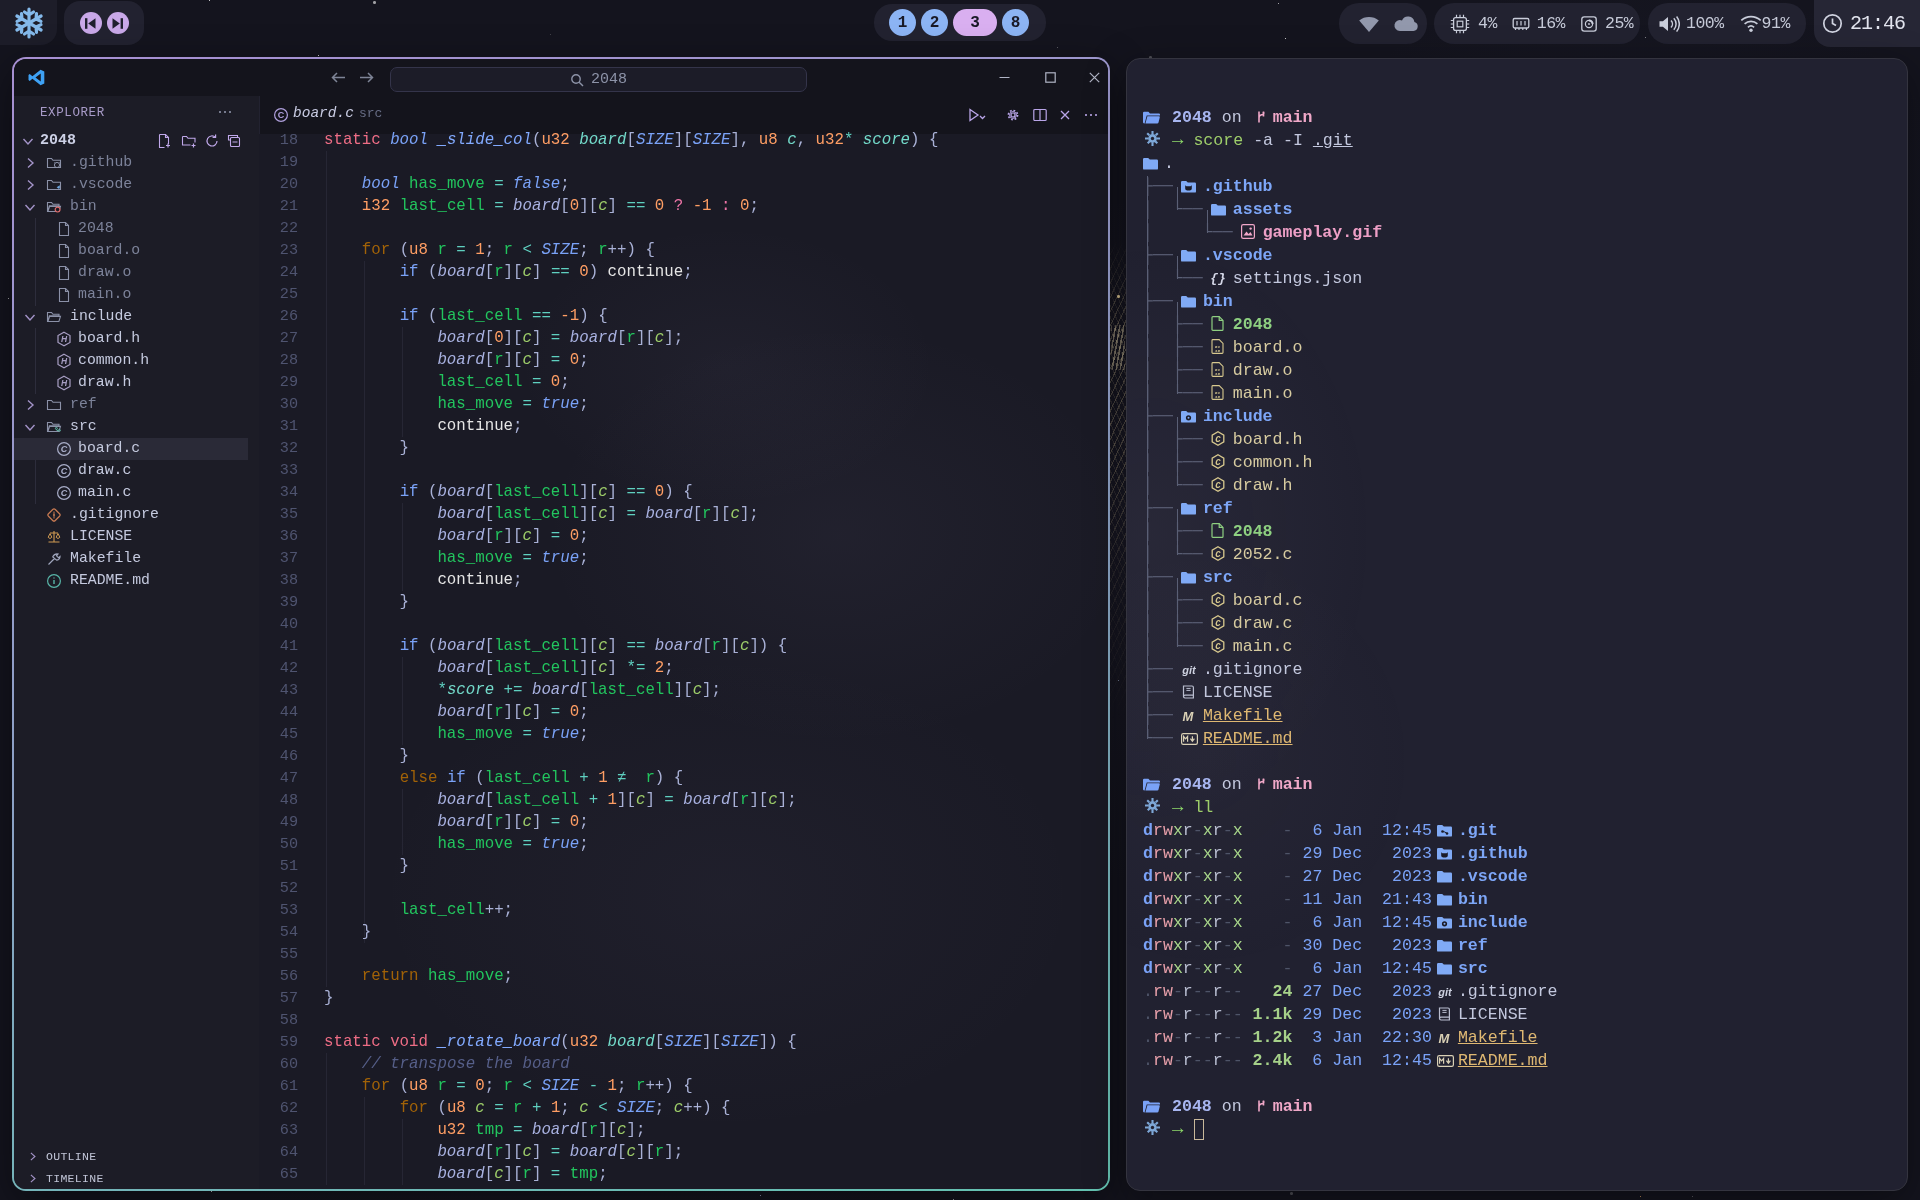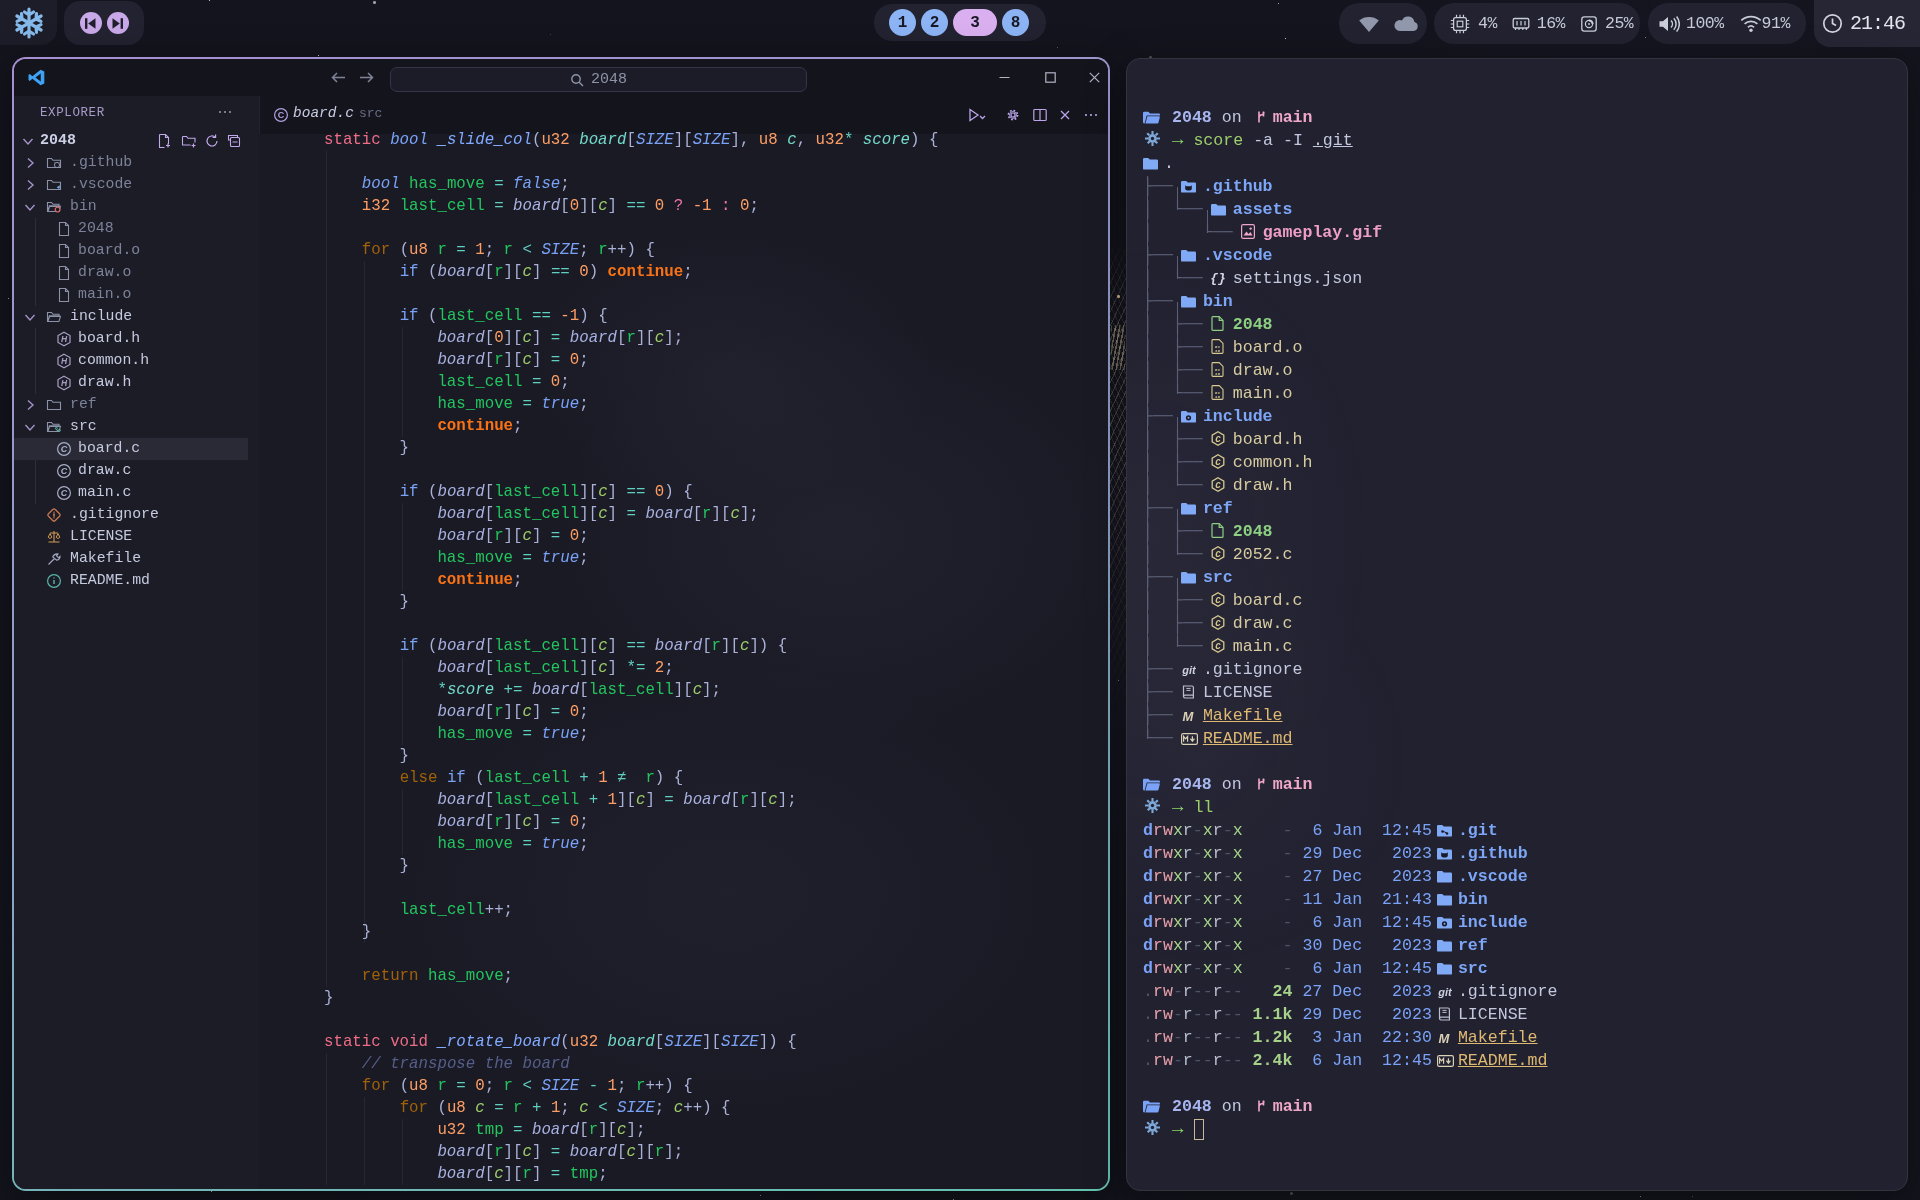--- a/index.html
+++ b/index.html
@@ -56,21 +56,21 @@
 .xbrow span{position:absolute;left:32px;top:4px}
 
 #tabbar .cico{position:absolute;left:13px;top:11px}
 #tabbar .tname{position:absolute;left:33px;top:9px;color:#c8cbe2;font-size:14.5px;font-style:italic}
 #tabbar .tdesc{position:absolute;left:99px;top:10px;color:#676d85;font-size:13px}
 .tbico{position:absolute;top:11px}
 
 #lnums{position:absolute;left:-6px;top:-5px;width:44px;text-align:right;color:#4f5470;font-size:15.2px;line-height:22px;white-space:pre}
 #codepre{position:absolute;left:64px;top:-5px;font-size:15.75px;line-height:22px;white-space:pre;color:#a9b1d6}
 .iguide{position:absolute;width:1px;background:#262634}
-.kp{color:#ee6d85}.kb{color:#7aa2f7}.kt{color:#a16207}.kc{color:#f97316;font-weight:bold}
+.kp{color:#ee6d85}.kb{color:#7aa2f7}.kt{color:#a16207}.kc{color:#e5e5e5;font-weight:normal}
 .ty{color:#ff9e64}.bi{color:#7aa2f7;font-style:italic}.fn{color:#82aaff;font-style:italic}
 .pr{color:#73daca;font-style:italic}.bd{color:#a8b1e0;font-style:italic}.cv{color:#9ece6a;font-style:italic}
 .vr{color:#22c55e}.op{color:#5fd0c0}.qm{color:#f075a8}.nu{color:#ff9e64}.pn{color:#a9b1d6}
 .cm{color:#565f89;font-style:italic}
 
 #term{position:absolute;left:1126px;top:58px;width:782px;height:1133px;background:#212130;border:1.5px solid #34343f;border-radius:14px;box-shadow:0 12px 40px rgba(0,0,0,.4)}
 #term .fx{position:absolute;inset:0;border-radius:14px;background:
  radial-gradient(320px 420px at 3% 42%, rgba(170,160,190,.055), transparent 70%),
  radial-gradient(300px 300px at 10% 62%, rgba(160,150,180,.04), transparent 70%)}
 #tpre{position:absolute;left:1143px;top:106px;font-size:16.6px;line-height:23px;white-space:pre;color:#c3c8de}
@@ -440,20 +440,34 @@
             <span class="xt xnorm" style="left:56px">Makefile</span>
           </div>
           <div class="xrow">
             <i class="xic" style="left:32px"><svg width="16" height="16" viewBox="0 0 16 16">
                 <circle cx="8" cy="8" r="6.4" fill="none" stroke="#58b5a8" stroke-width="1.2"></circle>
                 <path d="M8 7 v4 M8 4.6 v.8" stroke="#58b5a8" stroke-width="1.4"></path>
               </svg></i>
             <span class="xt xnorm" style="left:56px">README.md</span>
           </div>
     </div>
+    <div id="xbottom">
+      <div class="xbrow">
+            <svg width="13" height="13" viewBox="0 0 16 16">
+              <path d="M6 3.5 L11 8 L6 12.5" fill="none" stroke="#a393c8" stroke-width="1.4"></path>
+            </svg>
+            <span>OUTLINE</span>
+          </div>
+      <div class="xbrow">
+            <svg width="13" height="13" viewBox="0 0 16 16">
+              <path d="M6 3.5 L11 8 L6 12.5" fill="none" stroke="#a393c8" stroke-width="1.4"></path>
+            </svg>
+            <span>TIMELINE</span>
+          </div>
+    </div>
   </div>
   <div id="tabbar">
     <span class="cico"><svg width="16" height="16" viewBox="0 0 16 16">
             <circle cx="8" cy="8" r="6.4" fill="none" stroke="#b0a0dd" stroke-width="1.2"></circle>
             <text x="8" y="11.3" font-family="Liberation Sans" font-size="9" font-weight="bold" fill="#b0a0dd" text-anchor="middle">C</text>
           </svg></span>
     <span class="tname">board.c</span>
         <span class="tdesc">src</span>
     <span class="tbico" style="left:706px"><svg width="20" height="16" viewBox="0 0 20 16">
             <path d="M4 2.5 L12 8 L4 13.5 Z" fill="none" stroke="#b9a5e8" stroke-width="1.3"></path>
@@ -483,20 +497,68 @@
     <div class="fx"></div>
     <div class="iguide" style="left:66px;top:17px;height:836px"></div>
     <div class="iguide" style="left:66px;top:919px;height:132px"></div>
     <div class="iguide" style="left:104px;top:127px;height:682px"></div>
     <div class="iguide" style="left:104px;top:963px;height:88px"></div>
     <div class="iguide" style="left:142px;top:193px;height:110px"></div>
     <div class="iguide" style="left:142px;top:369px;height:88px"></div>
     <div class="iguide" style="left:142px;top:523px;height:88px"></div>
     <div class="iguide" style="left:142px;top:655px;height:66px"></div>
     <div class="iguide" style="left:142px;top:985px;height:66px"></div>
+    <div id="lnums">18
+19
+20
+21
+22
+23
+24
+25
+26
+27
+28
+29
+30
+31
+32
+33
+34
+35
+36
+37
+38
+39
+40
+41
+42
+43
+44
+45
+46
+47
+48
+49
+50
+51
+52
+53
+54
+55
+56
+57
+58
+59
+60
+61
+62
+63
+64
+65</div>
     <div id="codepre"><span class="kp">static </span><span class="bi">bool </span><span class="fn">_slide_col</span><span class="pn">(</span><span class="ty">u32 </span><span class="pr">board</span><span class="pn">[</span><span class="bi">SIZE</span><span class="pn">][</span><span class="bi">SIZE</span><span class="pn">], </span><span class="ty">u8 </span><span class="pr">c</span><span class="pn">, </span><span class="ty">u32</span><span class="op">*</span><span class="pn"> </span><span class="pr">score</span><span class="pn">) {</span>
 
 <span class="pn">    </span><span class="bi">bool </span><span class="vr">has_move</span><span class="pn"> </span><span class="op">=</span><span class="pn"> </span><span class="bi">false</span><span class="pn">;</span>
 <span class="pn">    </span><span class="ty">i32 </span><span class="vr">last_cell</span><span class="pn"> </span><span class="op">=</span><span class="pn"> </span><span class="bd">board</span><span class="pn">[</span><span class="nu">0</span><span class="pn">][</span><span class="cv">c</span><span class="pn">] </span><span class="op">==</span><span class="pn"> </span><span class="nu">0</span><span class="pn"> </span><span class="qm">?</span><span class="pn"> </span><span class="nu">-1</span><span class="pn"> </span><span class="qm">:</span><span class="pn"> </span><span class="nu">0</span><span class="pn">;</span>
 
 <span class="pn">    </span><span class="kt">for </span><span class="pn">(</span><span class="ty">u8 </span><span class="vr">r</span><span class="pn"> </span><span class="op">=</span><span class="pn"> </span><span class="nu">1</span><span class="pn">; </span><span class="vr">r</span><span class="pn"> </span><span class="op">&lt;</span><span class="pn"> </span><span class="bi">SIZE</span><span class="pn">; </span><span class="vr">r</span><span class="pn">++</span><span class="pn">) {</span>
 <span class="pn">        </span><span class="kb">if </span><span class="pn">(</span><span class="bd">board</span><span class="pn">[</span><span class="vr">r</span><span class="pn">][</span><span class="cv">c</span><span class="pn">] </span><span class="op">==</span><span class="pn"> </span><span class="nu">0</span><span class="pn">) </span><span class="kc">continue</span><span class="pn">;</span>
 
 <span class="pn">        </span><span class="kb">if </span><span class="pn">(</span><span class="vr">last_cell</span><span class="pn"> </span><span class="op">==</span><span class="pn"> </span><span class="nu">-1</span><span class="pn">) {</span>
 <span class="pn">            </span><span class="bd">board</span><span class="pn">[</span><span class="nu">0</span><span class="pn">][</span><span class="cv">c</span><span class="pn">] </span><span class="op">=</span><span class="pn"> </span><span class="bd">board</span><span class="pn">[</span><span class="vr">r</span><span class="pn">][</span><span class="cv">c</span><span class="pn">];</span>

